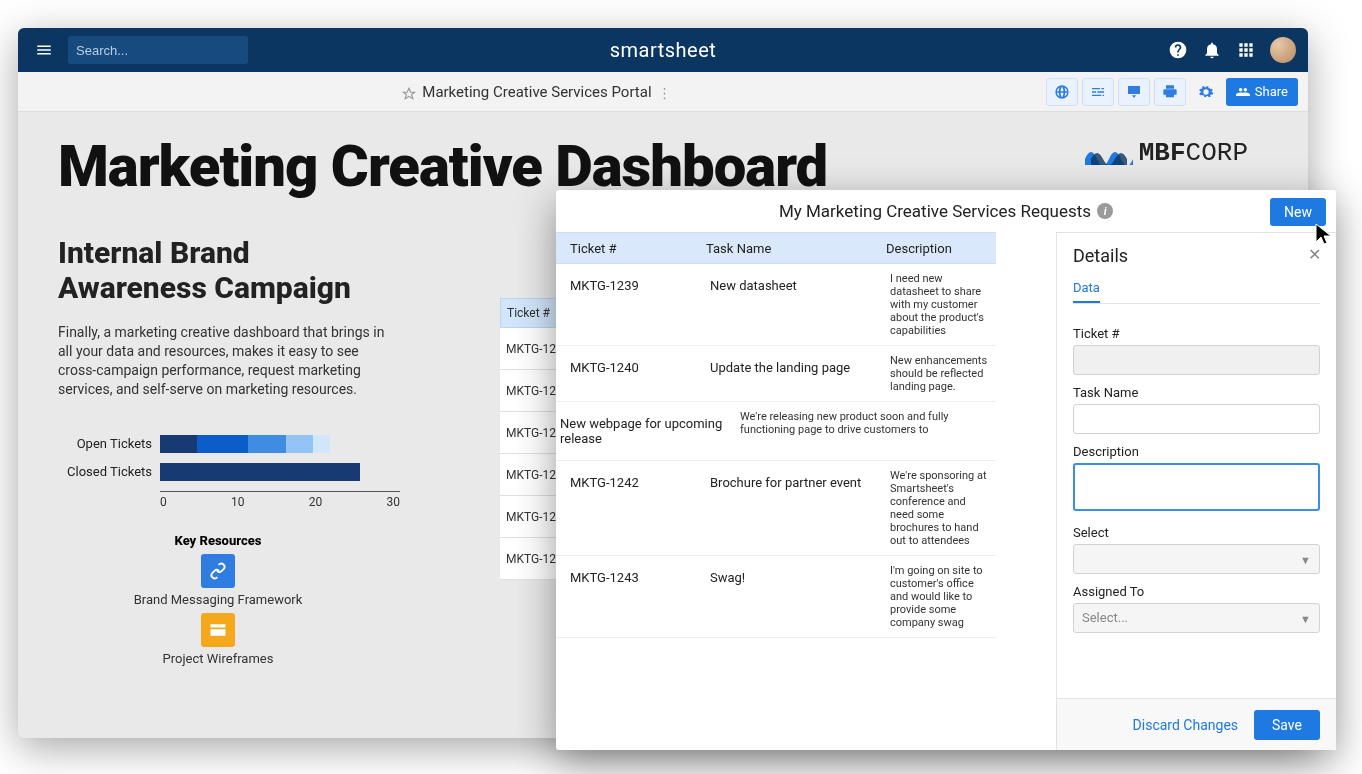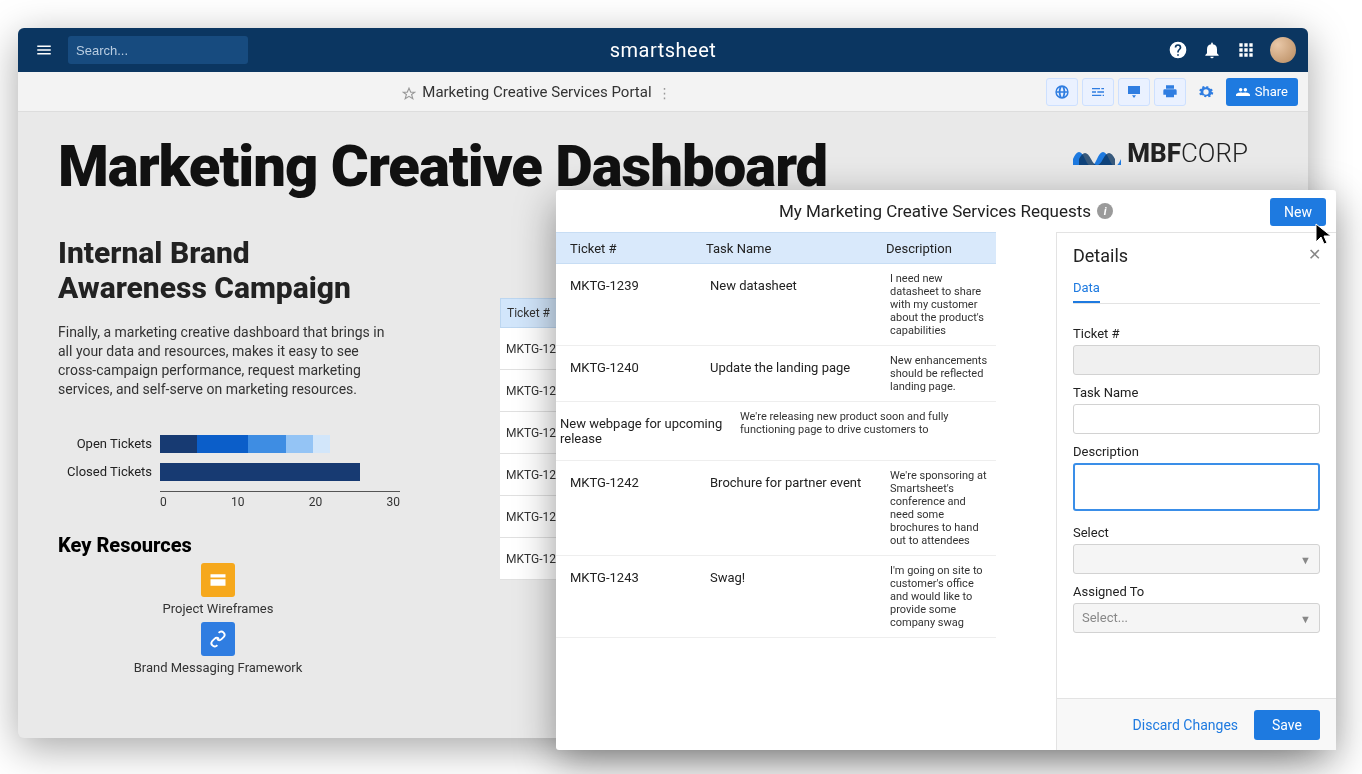--- a/index.html
+++ b/index.html
@@ -17,31 +17,31 @@
   .avatar { width: 26px; height: 26px; border-radius: 50%; background: radial-gradient(circle at 30% 30%, #e9c8a8, #b78a5f); }
   .sheetbar { height: 40px; background: #f3f3f3; border-bottom: 1px solid #ddd; display: flex; align-items: center; padding: 0 10px; }
   .sheetname-wrap { margin: 0 auto; display: flex; align-items: flex-end; gap: 6px; color: #333; font-size: 15px; }
   .sheetbar-right { display: flex; align-items: center; gap: 4px; }
   .tool-btn { width: 32px; height: 28px; background: #eaf1ff; border: 1px solid #cde0ff; border-radius: 3px; display: flex; align-items: center; justify-content: center; cursor: pointer; }
   .tool-btn.plain { background: transparent; border-color: transparent; }
   .tool-btn svg { width: 16px; height: 16px; fill: #2f7de1; }
   .share-btn { height: 28px; background: #1e7ae0; color: #fff; border-radius: 3px; padding: 0 10px; display: flex; align-items: center; gap: 5px; font-size: 13px; cursor: pointer; }
   .dash-body { position: relative; padding: 20px 40px; height: calc(100% - 84px); overflow: hidden; }
   .main-title { font-size: 58px; font-weight: 900; letter-spacing: -1px; color: #111; }
-  .mbf-logo { position: absolute; right: 60px; top: 26px; display: flex; align-items: center; gap: 6px; font-size: 26px; font-weight: 800; color: #222; }
+  .mbf-logo { position: absolute; right: 60px; top: 26px; display: flex; align-items: center; gap: 6px; font-size: 26px; font-weight: 800; color: #222; font-family: Liberation Mono, monospace; }
   .mbf-logo .wave { width: 48px; height: 24px; }
   .sub-title { margin-top: 36px; font-size: 30px; font-weight: 800; color: #222; line-height: 1.15; }
   .para { margin-top: 18px; font-size: 14px; color: #333; max-width: 340px; line-height: 1.35; }
   .chart-area { margin-top: 36px; width: 340px; }
   .chart-row { display: flex; align-items: center; margin-bottom: 10px; font-size: 13px; }
   .chart-lbl { width: 94px; text-align: right; margin-right: 8px; color: #222; }
   .bar-open { width: 170px; height: 18px; background: linear-gradient(90deg, #173a72 0 22%, #0b5ec9 22% 52%, #3e8de3 52% 74%, #94c4f5 74% 90%, #d2e6fa 90% 100%); }
   .bar-closed { width: 200px; height: 18px; background: #173a72; }
   .axis { margin-left: 102px; width: 240px; display: flex; justify-content: space-between; font-size: 12px; color: #333; border-top: 1px solid #555; padding-top: 3px; }
-  .res-title { margin-top: 24px; font-weight: 800; font-size: 20px; width: 320px; }
+  .res-title { margin-top: 24px; font-weight: 800; font-size: 13px; text-align: center; width: 320px; }
   .res-item { width: 320px; text-align: center; margin-top: 6px; }
   .res-icon { width: 34px; height: 34px; margin: 6px auto 4px; border-radius: 3px; display: flex; align-items: center; justify-content: center; }
   .res-icon.blue { background: #2f7de1; }
   .res-icon.orange { background: #f6a81c; }
   .res-icon svg { width: 20px; height: 20px; fill: #fff; }
   .res-lbl { font-size: 13px; color: #333; }
   .bg-table { position: absolute; left: 482px; top: 186px; width: 95px; overflow: hidden; }
   .bg-th { height: 30px; background: #d2e6fb; border: 1px solid #bcd6f0; font-size: 12px; display: flex; align-items: center; padding: 0 6px; color: #333; }
   .bg-td { height: 42px; border-bottom: 1px solid #e0e0e0; font-size: 12px; display: flex; align-items: center; padding: 0 6px; color: #333; background: #fff; }
   .style-card { position: absolute; left: 560px; top: 510px; width: 420px; height: 130px; background: #fff; border: 1px solid #e0e0e0; border-radius: 4px; padding: 30px 26px; }
@@ -189,34 +189,34 @@
       <div class="axis">
         <span>0</span>
         <span>10</span>
         <span>20</span>
         <span>30</span>
       </div>
     </div>
 
     <div class="res-title">Key Resources</div>
     <div class="res-item">
+      <div class="res-icon blue">
+          <svg viewBox="0 0 24 24">
+            <path d="M10 13a5 5 0 007 0l3-3a5 5 0 00-7-7l-1 1 1.5 1.5 1-1a3 3 0 014 4l-3 3a3 3 0 01-4 0zM14 11a5 5 0 00-7 0l-3 3a5 5 0 007 7l1-1-1.5-1.5-1 1a3 3 0 01-4-4l3-3a3 3 0 014 0z"></path>
+          </svg>
+        </div>
+      <div class="res-lbl">Brand Messaging Framework</div>
+    </div>
+    <div class="res-item">
       <div class="res-icon orange">
           <svg viewBox="0 0 24 24">
             <path d="M3 5h18v4H3zM3 11h18v8H3z"></path>
           </svg>
         </div>
       <div class="res-lbl">Project Wireframes</div>
-    </div>
-    <div class="res-item">
-      <div class="res-icon blue">
-          <svg viewBox="0 0 24 24">
-            <path d="M10 13a5 5 0 007 0l3-3a5 5 0 00-7-7l-1 1 1.5 1.5 1-1a3 3 0 014 4l-3 3a3 3 0 01-4 0zM14 11a5 5 0 00-7 0l-3 3a5 5 0 007 7l1-1-1.5-1.5-1 1a3 3 0 01-4-4l3-3a3 3 0 014 0z"></path>
-          </svg>
-        </div>
-      <div class="res-lbl">Brand Messaging Framework</div>
     </div>
 
     <div class="bg-table">
       <div class="bg-th">Ticket #</div>
       <div class="bg-td">MKTG-12</div>
       <div class="bg-td">MKTG-12</div>
       <div class="bg-td">MKTG-12</div>
       <div class="bg-td">MKTG-12</div>
       <div class="bg-td">MKTG-12</div>
       <div class="bg-td">MKTG-12</div>

